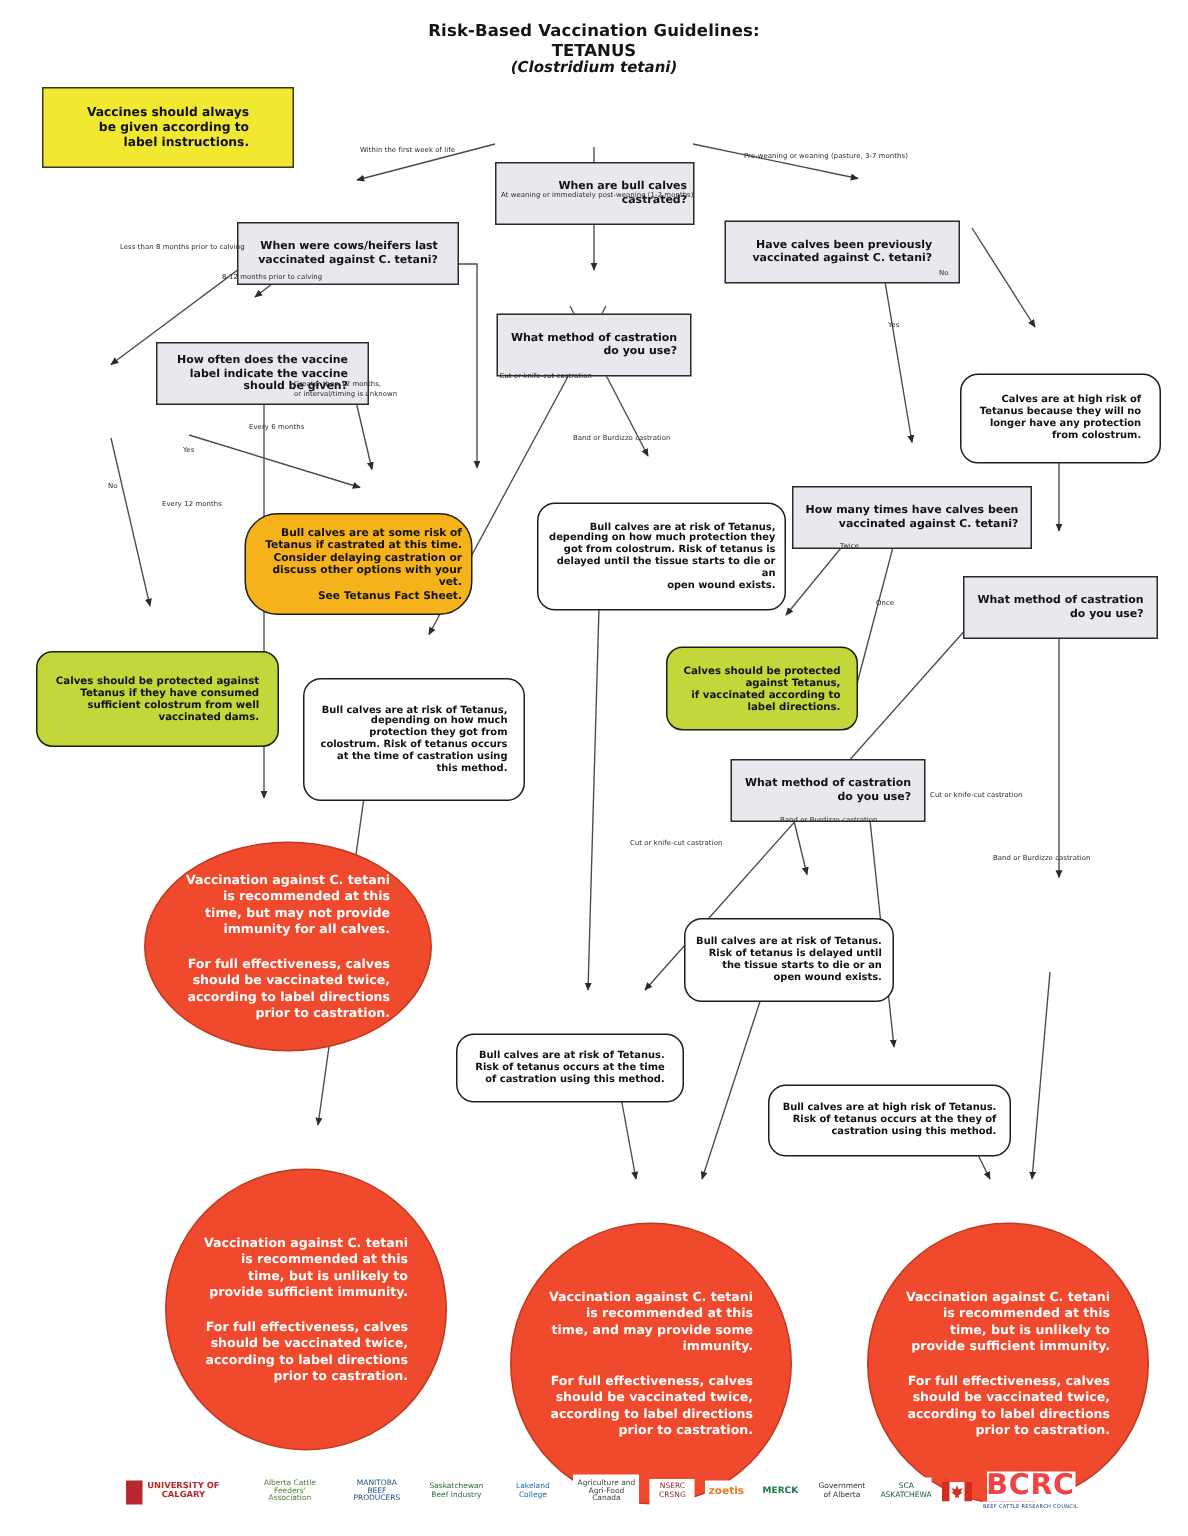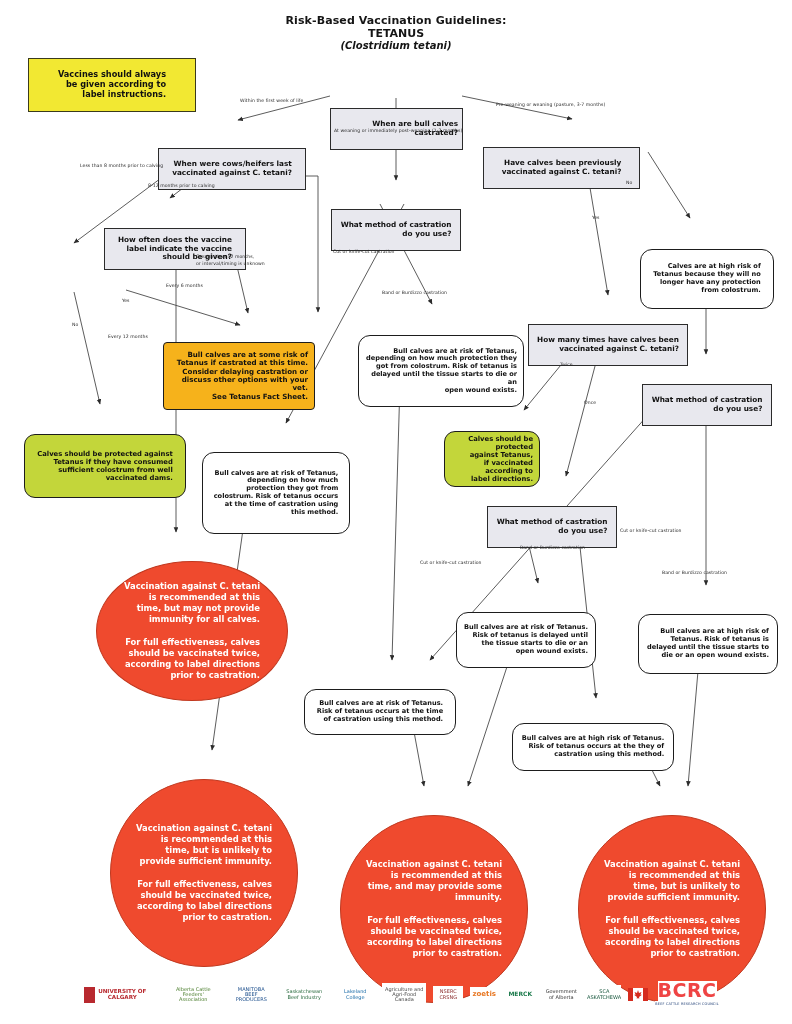--- a/index.html
+++ b/index.html
@@ -55,21 +55,21 @@
   }
   .node.yellowbox {
     background: #f2e832;
     border: 1.6px solid #3a3a1c;
     font-size: 8.2px;
     padding: 4px 6px;
   }
   .node.orange {
     background: #f6b21b;
     border: 1.5px solid #1d1d1d;
-    border-radius: 4px;
+    border-radius: 22px;
     font-size: 7.1px;
     padding: 4px 6px;
   }
   .node.green {
     background: #c3d63a;
     border: 1.5px solid #1d1d1d;
     border-radius: 11px;
     font-size: 6.8px;
     padding: 4px 6px;
   }
@@ -247,21 +247,21 @@
 sufficient colostrum from well
 vaccinated dams.</div>
 
   <div class="node outcome" style="left:202px; top:424px; width:148px; height:82px;">Bull calves are at risk of Tetanus,
 depending on how much
 protection they got from
 colostrum. Risk of tetanus occurs
 at the time of castration using
 this method.</div>
 
-  <div class="node green" style="left:444px; top:403px; width:96px; height:56px;">Calves should be protected
+  <div class="node green" style="left:444px; top:403px; width:128px; height:56px;">Calves should be protected
 against Tetanus,
 if vaccinated according to
 label directions.</div>
 
   <div class="node decision" style="left:487px; top:478px; width:130px; height:30px;">What method of castration
 do you use?</div>
 
   <div class="node redoval" style="left:96px; top:533px; width:192px; height:140px;">Vaccination against C. tetani
 is recommended at this
 time, but may not provide
@@ -270,24 +270,20 @@
 For full effectiveness, calves
 should be vaccinated twice,
 according to label directions
 prior to castration.</div>
 
   <div class="node outcome" style="left:456px; top:584px; width:140px; height:56px;">Bull calves are at risk of Tetanus.
 Risk of tetanus is delayed until
 the tissue starts to die or an
 open wound exists.</div>
 
-  <div class="node outcome" style="left:638px; top:586px; width:140px; height:60px;">Bull calves are at high risk of
-Tetanus. Risk of tetanus is
-delayed until the tissue starts to
-die or an open wound exists.</div>
 
   <div class="node outcome" style="left:304px; top:661px; width:152px; height:46px;">Bull calves are at risk of Tetanus.
 Risk of tetanus occurs at the time
 of castration using this method.</div>
 
   <div class="node outcome" style="left:512px; top:695px; width:162px; height:48px;">Bull calves are at high risk of Tetanus.
 Risk of tetanus occurs at the they of
 castration using this method.</div>
 
   <div class="node redoval" style="left:110px; top:751px; width:188px; height:188px;">Vaccination against C. tetani

